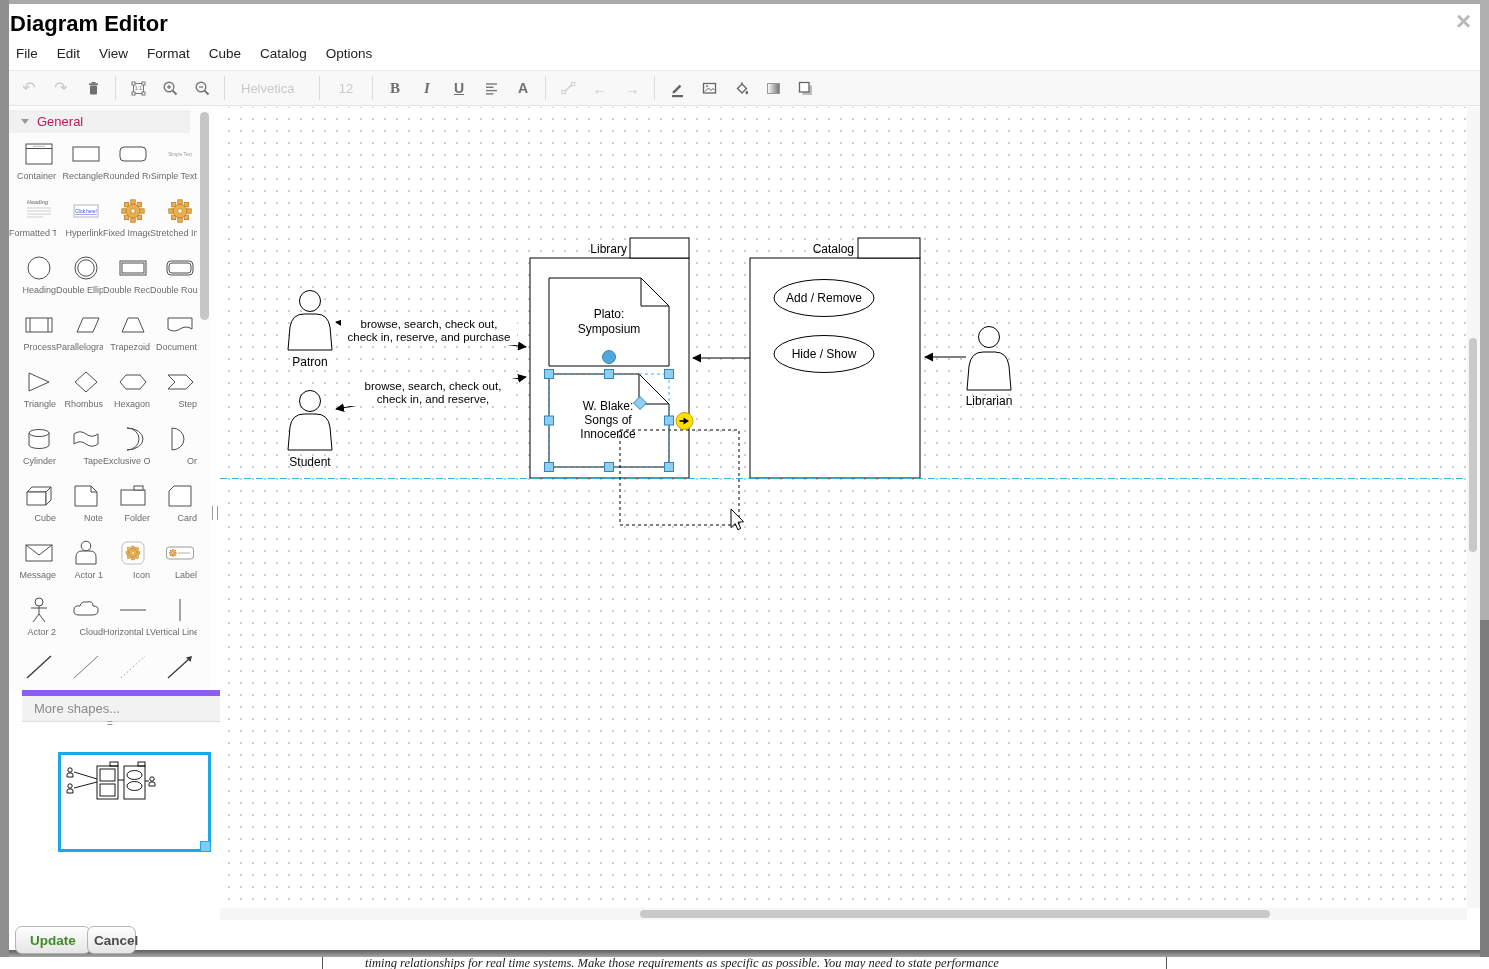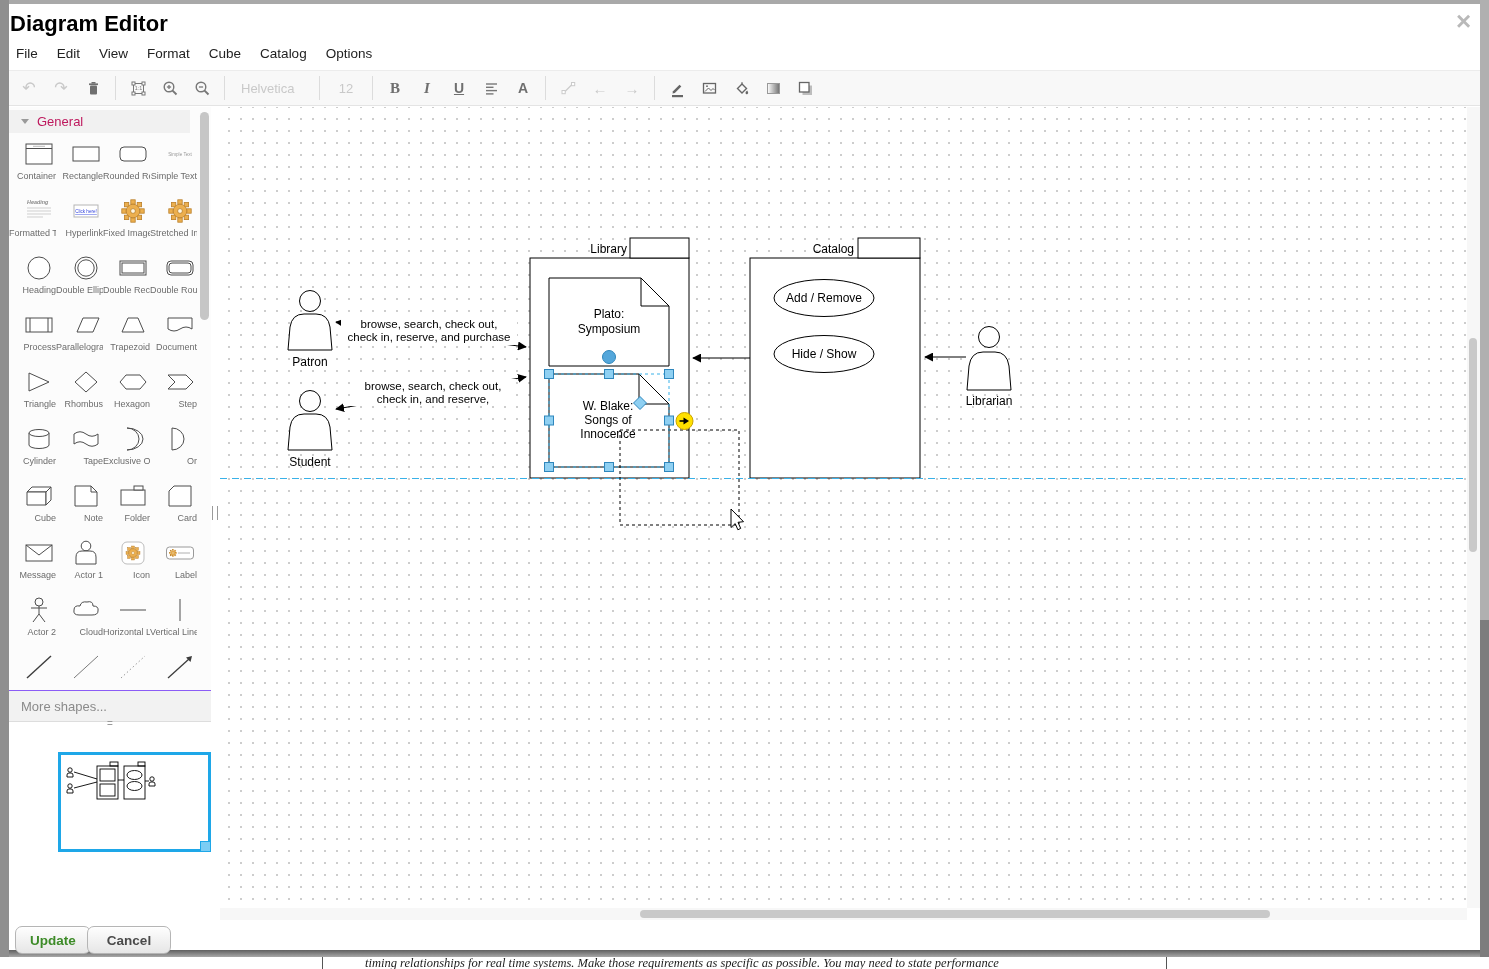--- a/index.html
+++ b/index.html
@@ -43,41 +43,41 @@
     display:flex;align-items:center;font-size:13px;color:#be185d;}
   #section-tri{width:0;height:0;border-left:4.5px solid transparent;border-right:4.5px solid transparent;
     border-top:5px solid #9a9a9a;margin:0 8px 0 12px;}
   #shape-palette{left:9px;top:133px;width:192px;height:557px;overflow:hidden;
     display:grid;grid-template-columns:repeat(4,47px);grid-auto-rows:57px;}
   .shape-cell{text-align:right;cursor:pointer;}
   .shape-ic{margin-top:6px;height:30px;}
   .shape-ic svg{width:34px;height:30px;}
   .shape-label{margin-top:2px;font-size:9px;color:#6b6b6b;white-space:nowrap;overflow:hidden;}
   #sidebar-scroll{left:200px;top:112px;width:9px;height:208px;background:#c6c6c6;border-radius:5px;}
-  #more-shapes{left:9px;top:690px;width:202px;height:32px;background:#f2f2f2;
-    border-top:1px solid #8b5cf6;border-bottom:1px solid #ddd;box-sizing:border-box;
+  #more-shapes{left:22px;top:690px;width:202px;height:32px;background:#f2f2f2;
+    border-top:6px solid #8b5cf6;border-bottom:1px solid #ddd;box-sizing:border-box;
     font-size:13px;color:#8a8a8a;display:flex;align-items:center;padding-left:12px;cursor:pointer;}
   #panel-resize{left:9px;top:719px;width:202px;text-align:center;font-size:10px;color:#9a9a9a;
     line-height:10px;height:10px;}
   #splitter{left:212px;top:506px;width:4px;height:14px;border-left:1px solid #9a9a9a;
     border-right:1px solid #9a9a9a;cursor:col-resize;}
   
   #canvas-bg{left:220px;top:107px;width:1247px;height:801px;background:#fff;
     background-image:radial-gradient(circle,#cdcdcd 1px,transparent 1.15px);
     background-size:12px 12px;background-position:3px 6px;}
   #hscroll-track{left:220px;top:908px;width:1247px;height:12px;background:#f7f7f7;}
   #hscroll-thumb{left:640px;top:910px;width:630px;height:8px;background:#c9c9c9;border-radius:4px;}
   #vscroll-track{left:1467px;top:107px;width:13px;height:801px;background:#f7f7f7;}
   #vscroll-thumb{left:1469px;top:338px;width:8px;height:214px;background:#c9c9c9;border-radius:4px;}
   
   .btn{height:28px;border:1px solid #b5b5b5;border-radius:7px;
     background:linear-gradient(#fefefe,#e6e6e6);box-shadow:inset 0 1px 0 #fff;
     font-weight:bold;font-size:13.5px;font-family:"Liberation Sans",sans-serif;cursor:pointer;}
   #update-btn{left:15px;top:926px;width:76px;color:#3d8b28;}
-  #cancel-btn{left:87px;top:926px;width:84px;color:#4a4a4a;}
+  #cancel-btn{left:87px;top:926px;width:49px;color:#4a4a4a;}
   svg text{font-family:"Liberation Sans",sans-serif;}
 </style>
 </head>
 <body>
 
 <div class="abs" id="frame-top"></div>
 <div class="abs" id="frame-left"></div>
 <div class="abs" id="frame-right"></div>
 <div class="abs" id="frame-right-dark"></div>
 <div class="abs" id="dialog-bg"></div>

